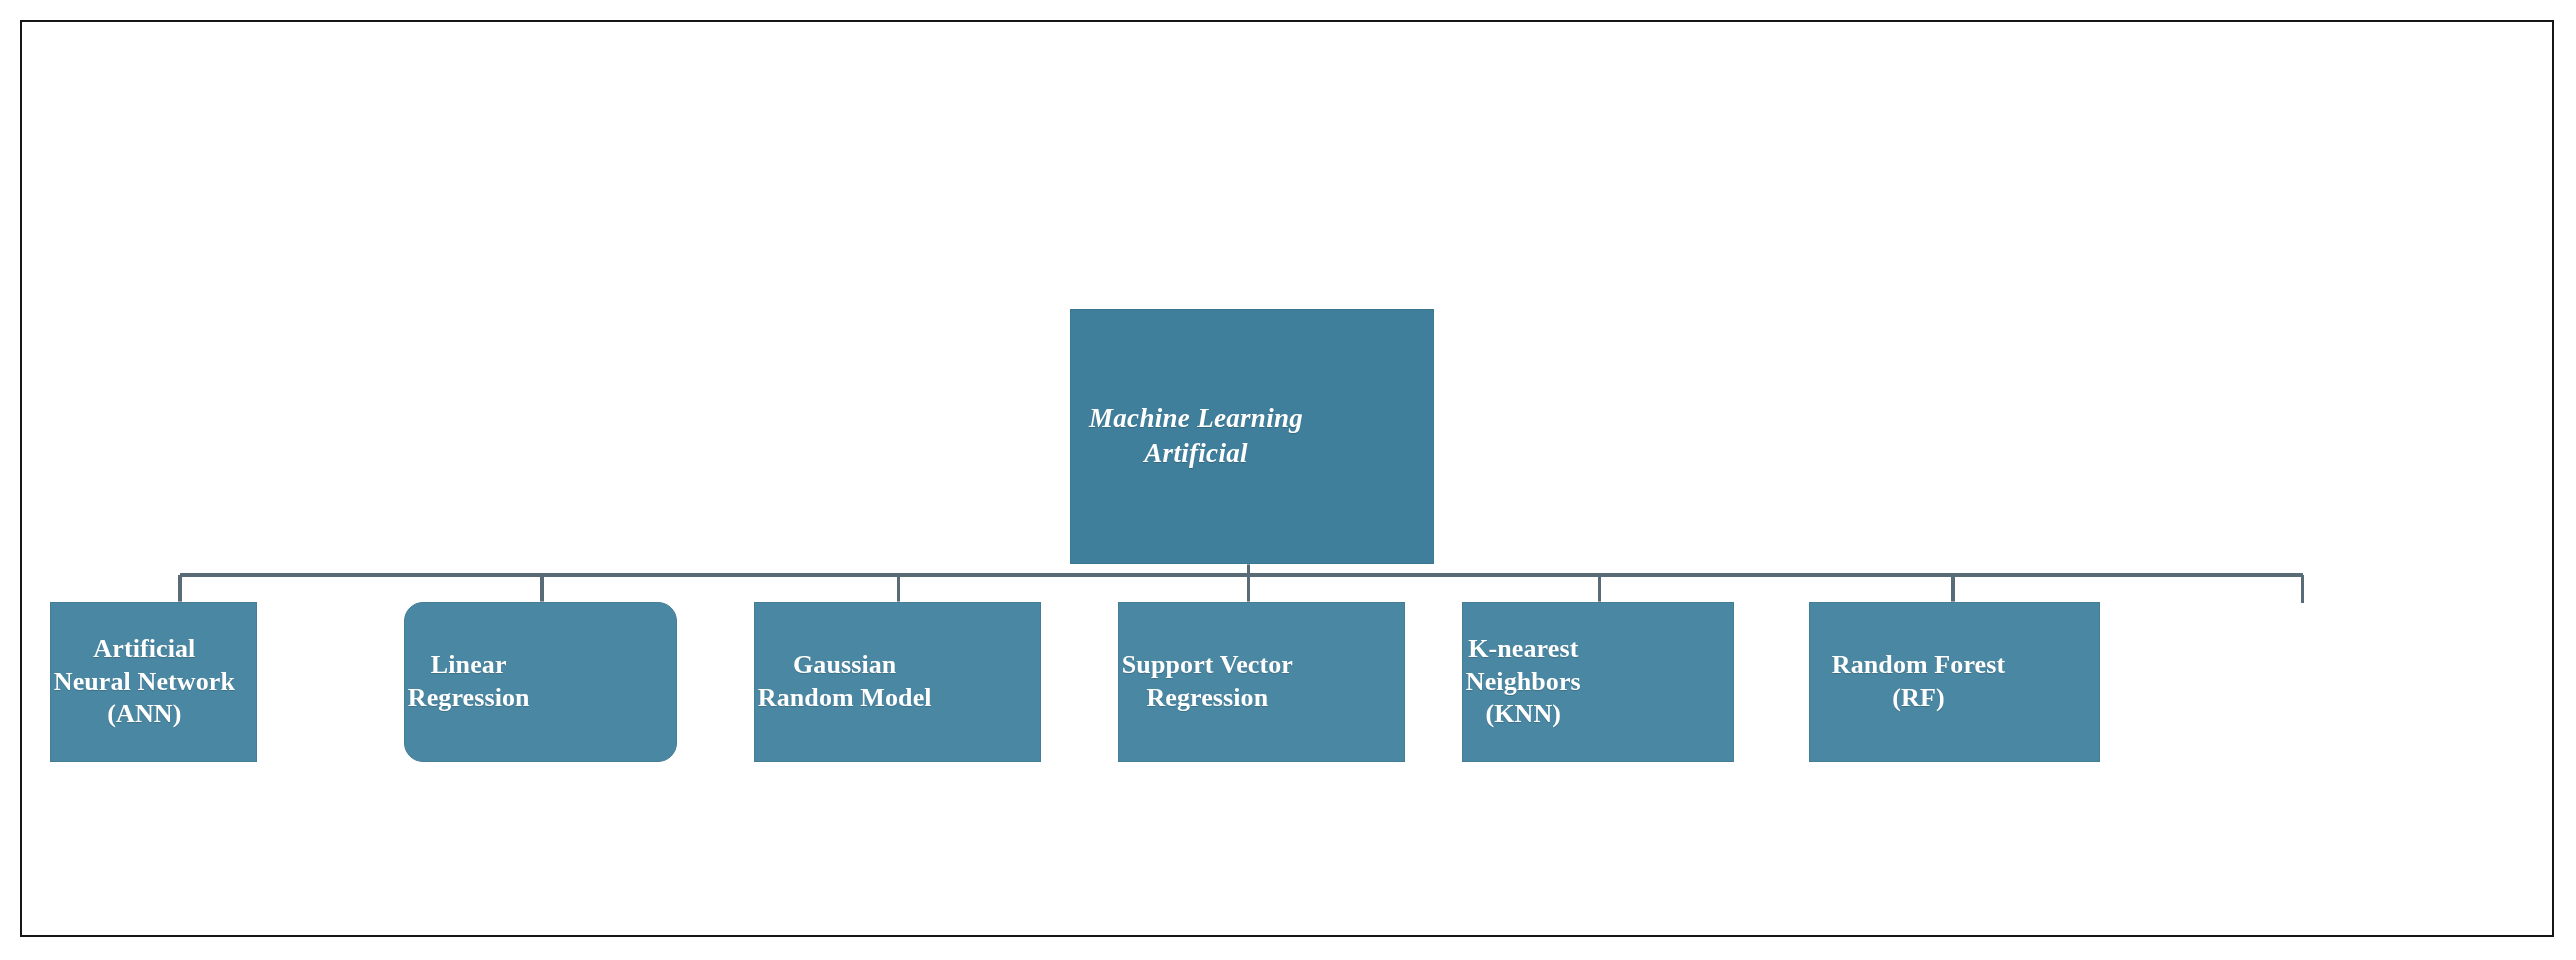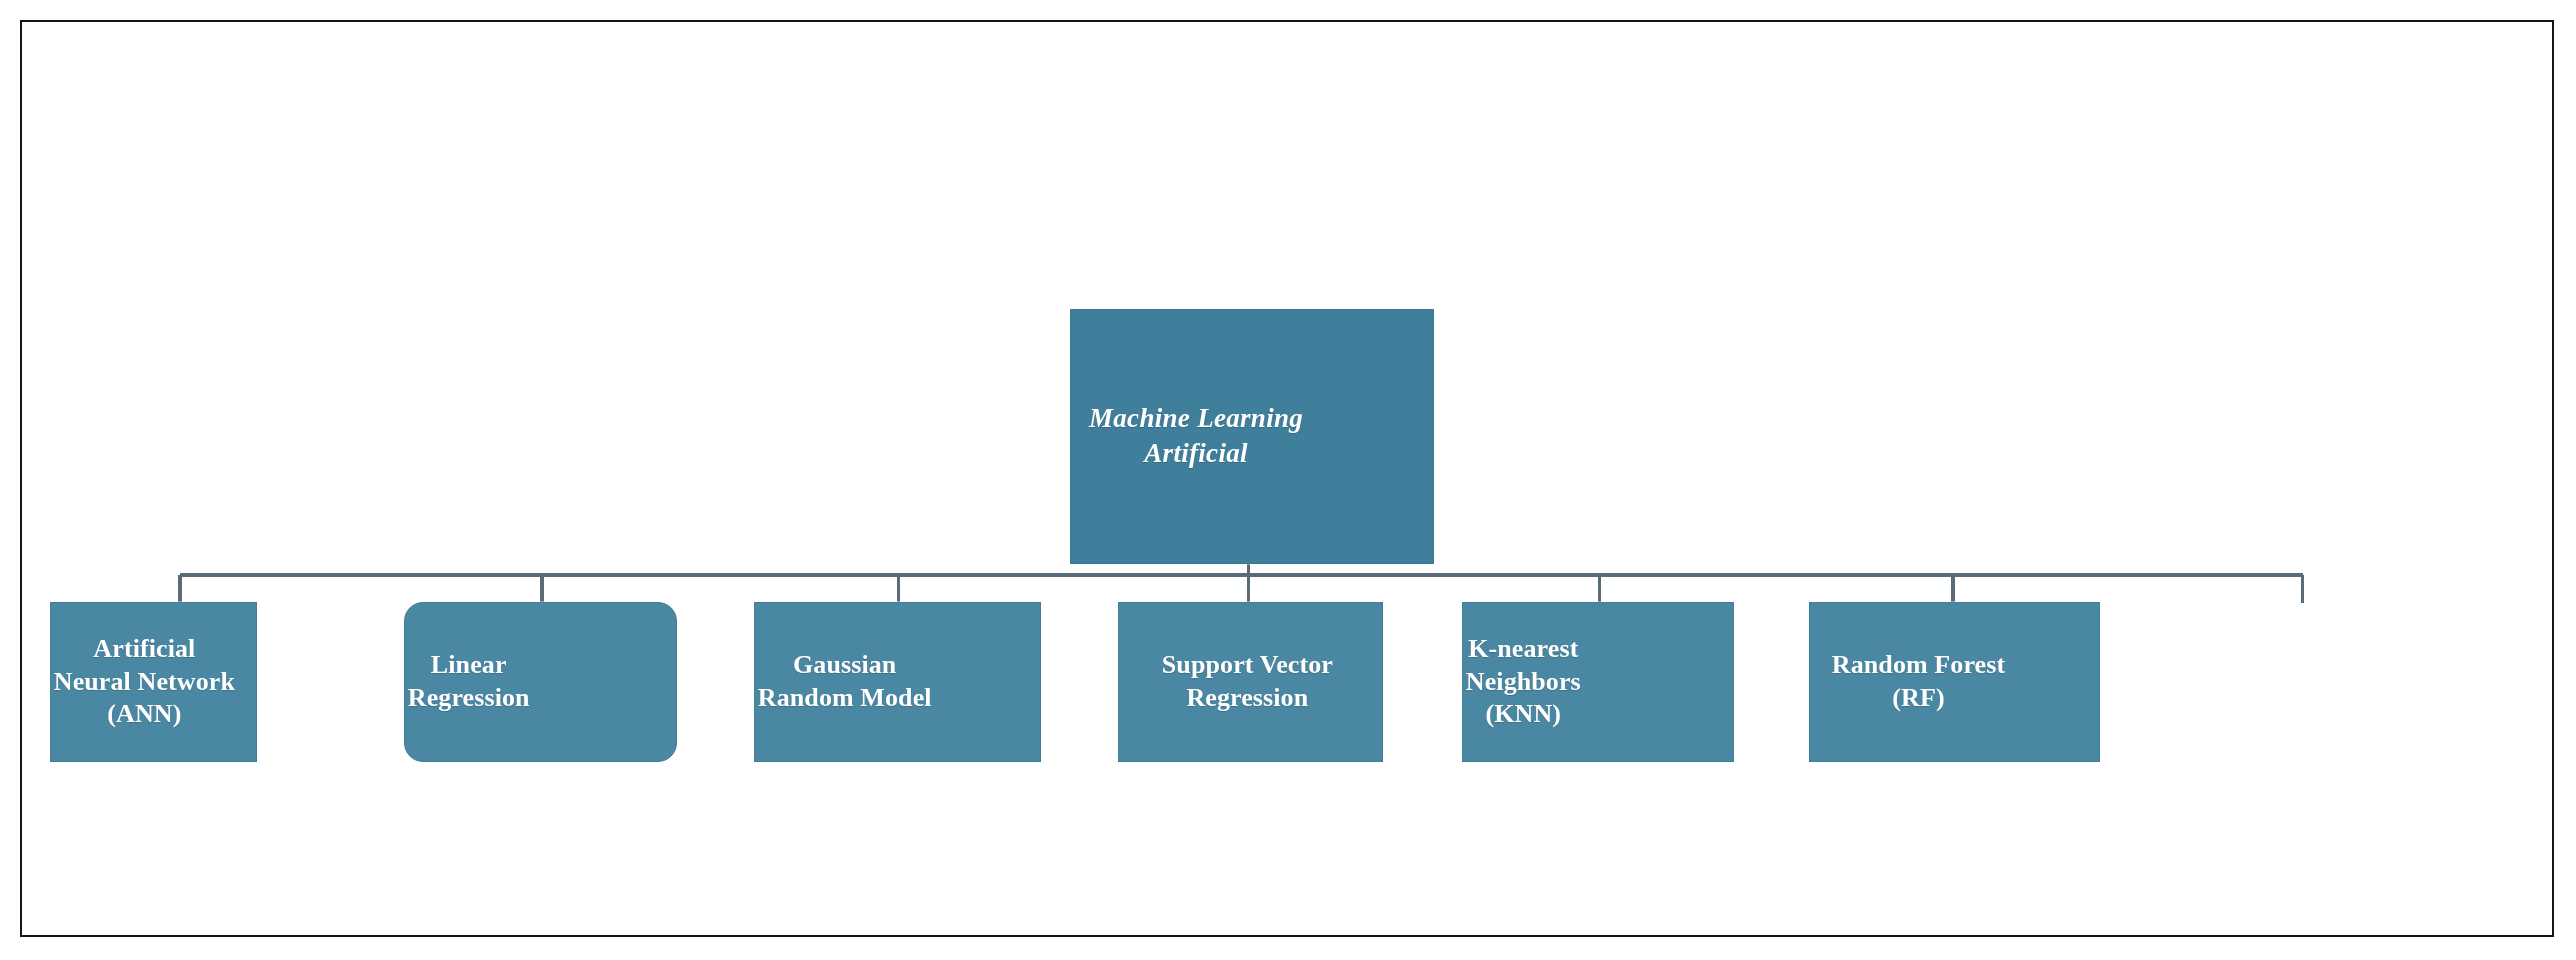--- a/index.html
+++ b/index.html
@@ -85,21 +85,21 @@
     line-height: 1.26;
     letter-spacing: 0.1px;
     padding: 0 2.8px;
     white-space: pre-line;
     text-shadow: 0 0.7px 0.7px rgba(0,0,0,0.16);
   }
   
   #child-0 { left: 50px;   width: 207px; }
   #child-1 { left: 404px;  width: 273px; border-radius: 19px; }
   #child-2 { left: 754px; width: 287px; }
-  #child-3 { left: 1118px; width: 265px; padding-left: 40px; }
+  #child-3 { left: 1118px; width: 287px; }
   #child-4 { left: 1462px; width: 272px; }
   #child-5 { left: 1809px; width: 291px; padding-left: 19px; }
   #child-6 { left: 2173px; width: 263px; }
 </style>
 </head>
 <body>
 
 <div id="figure-root">
 
   <div id="figure-frame">

